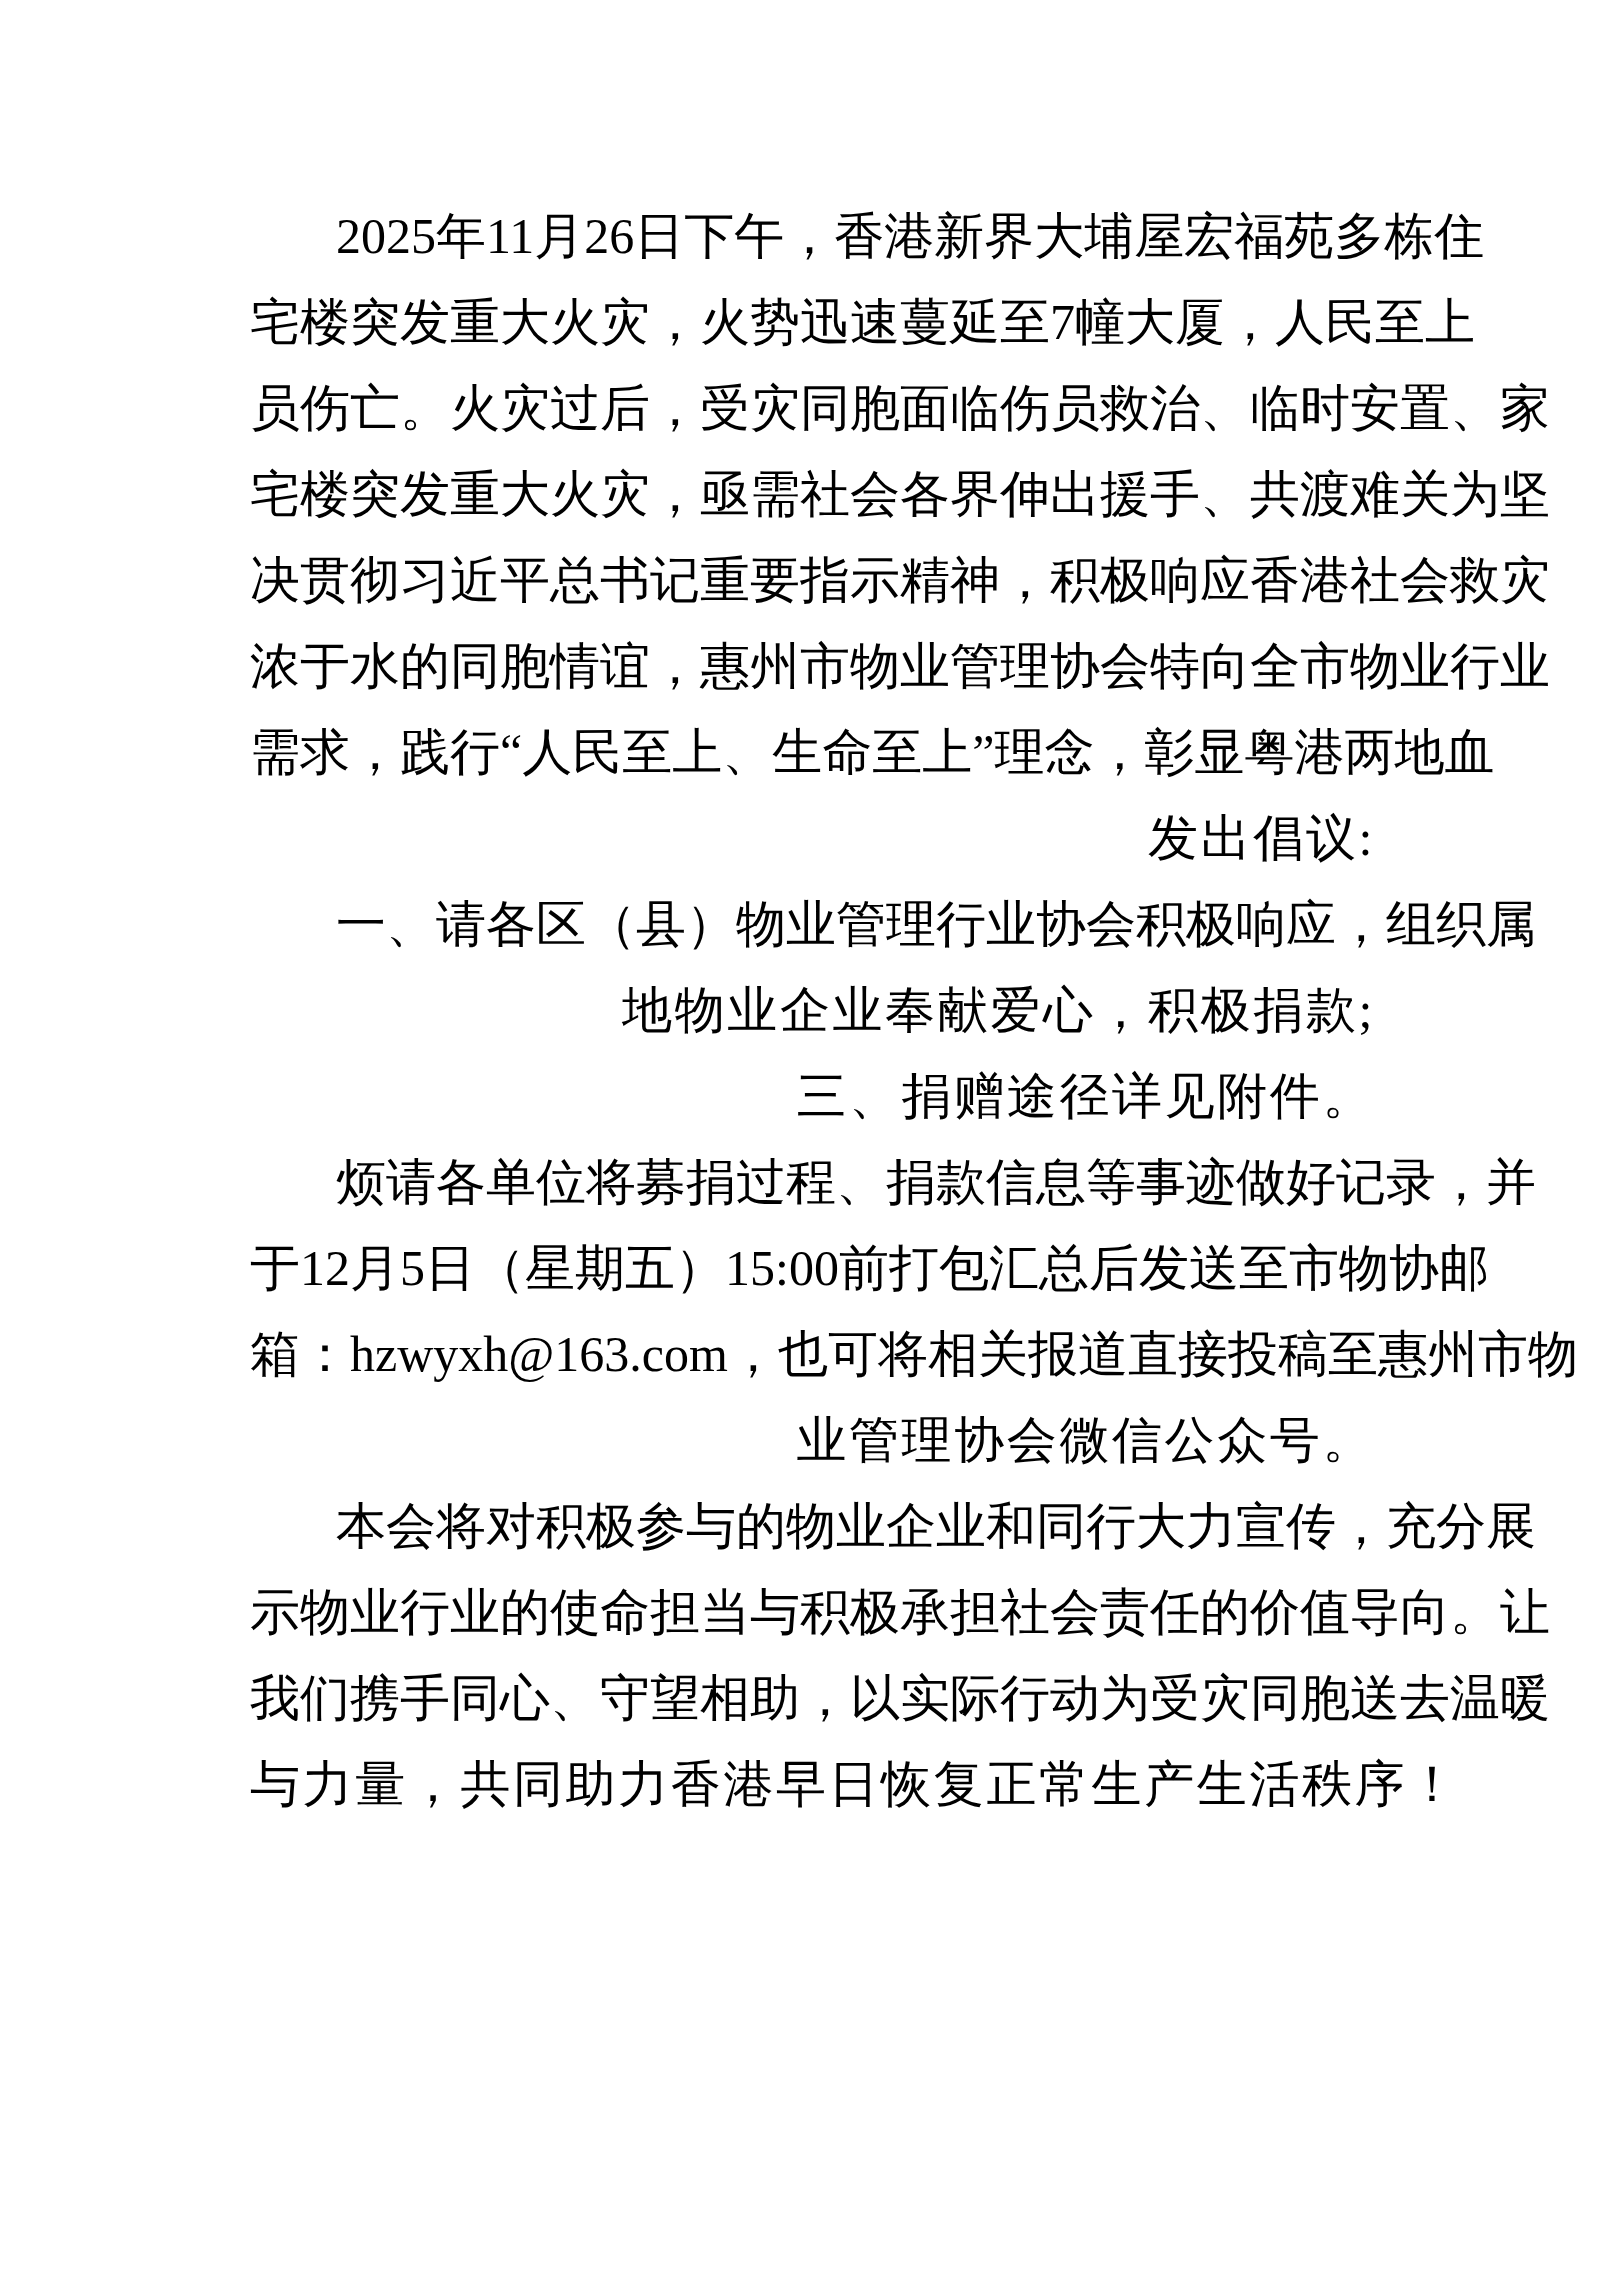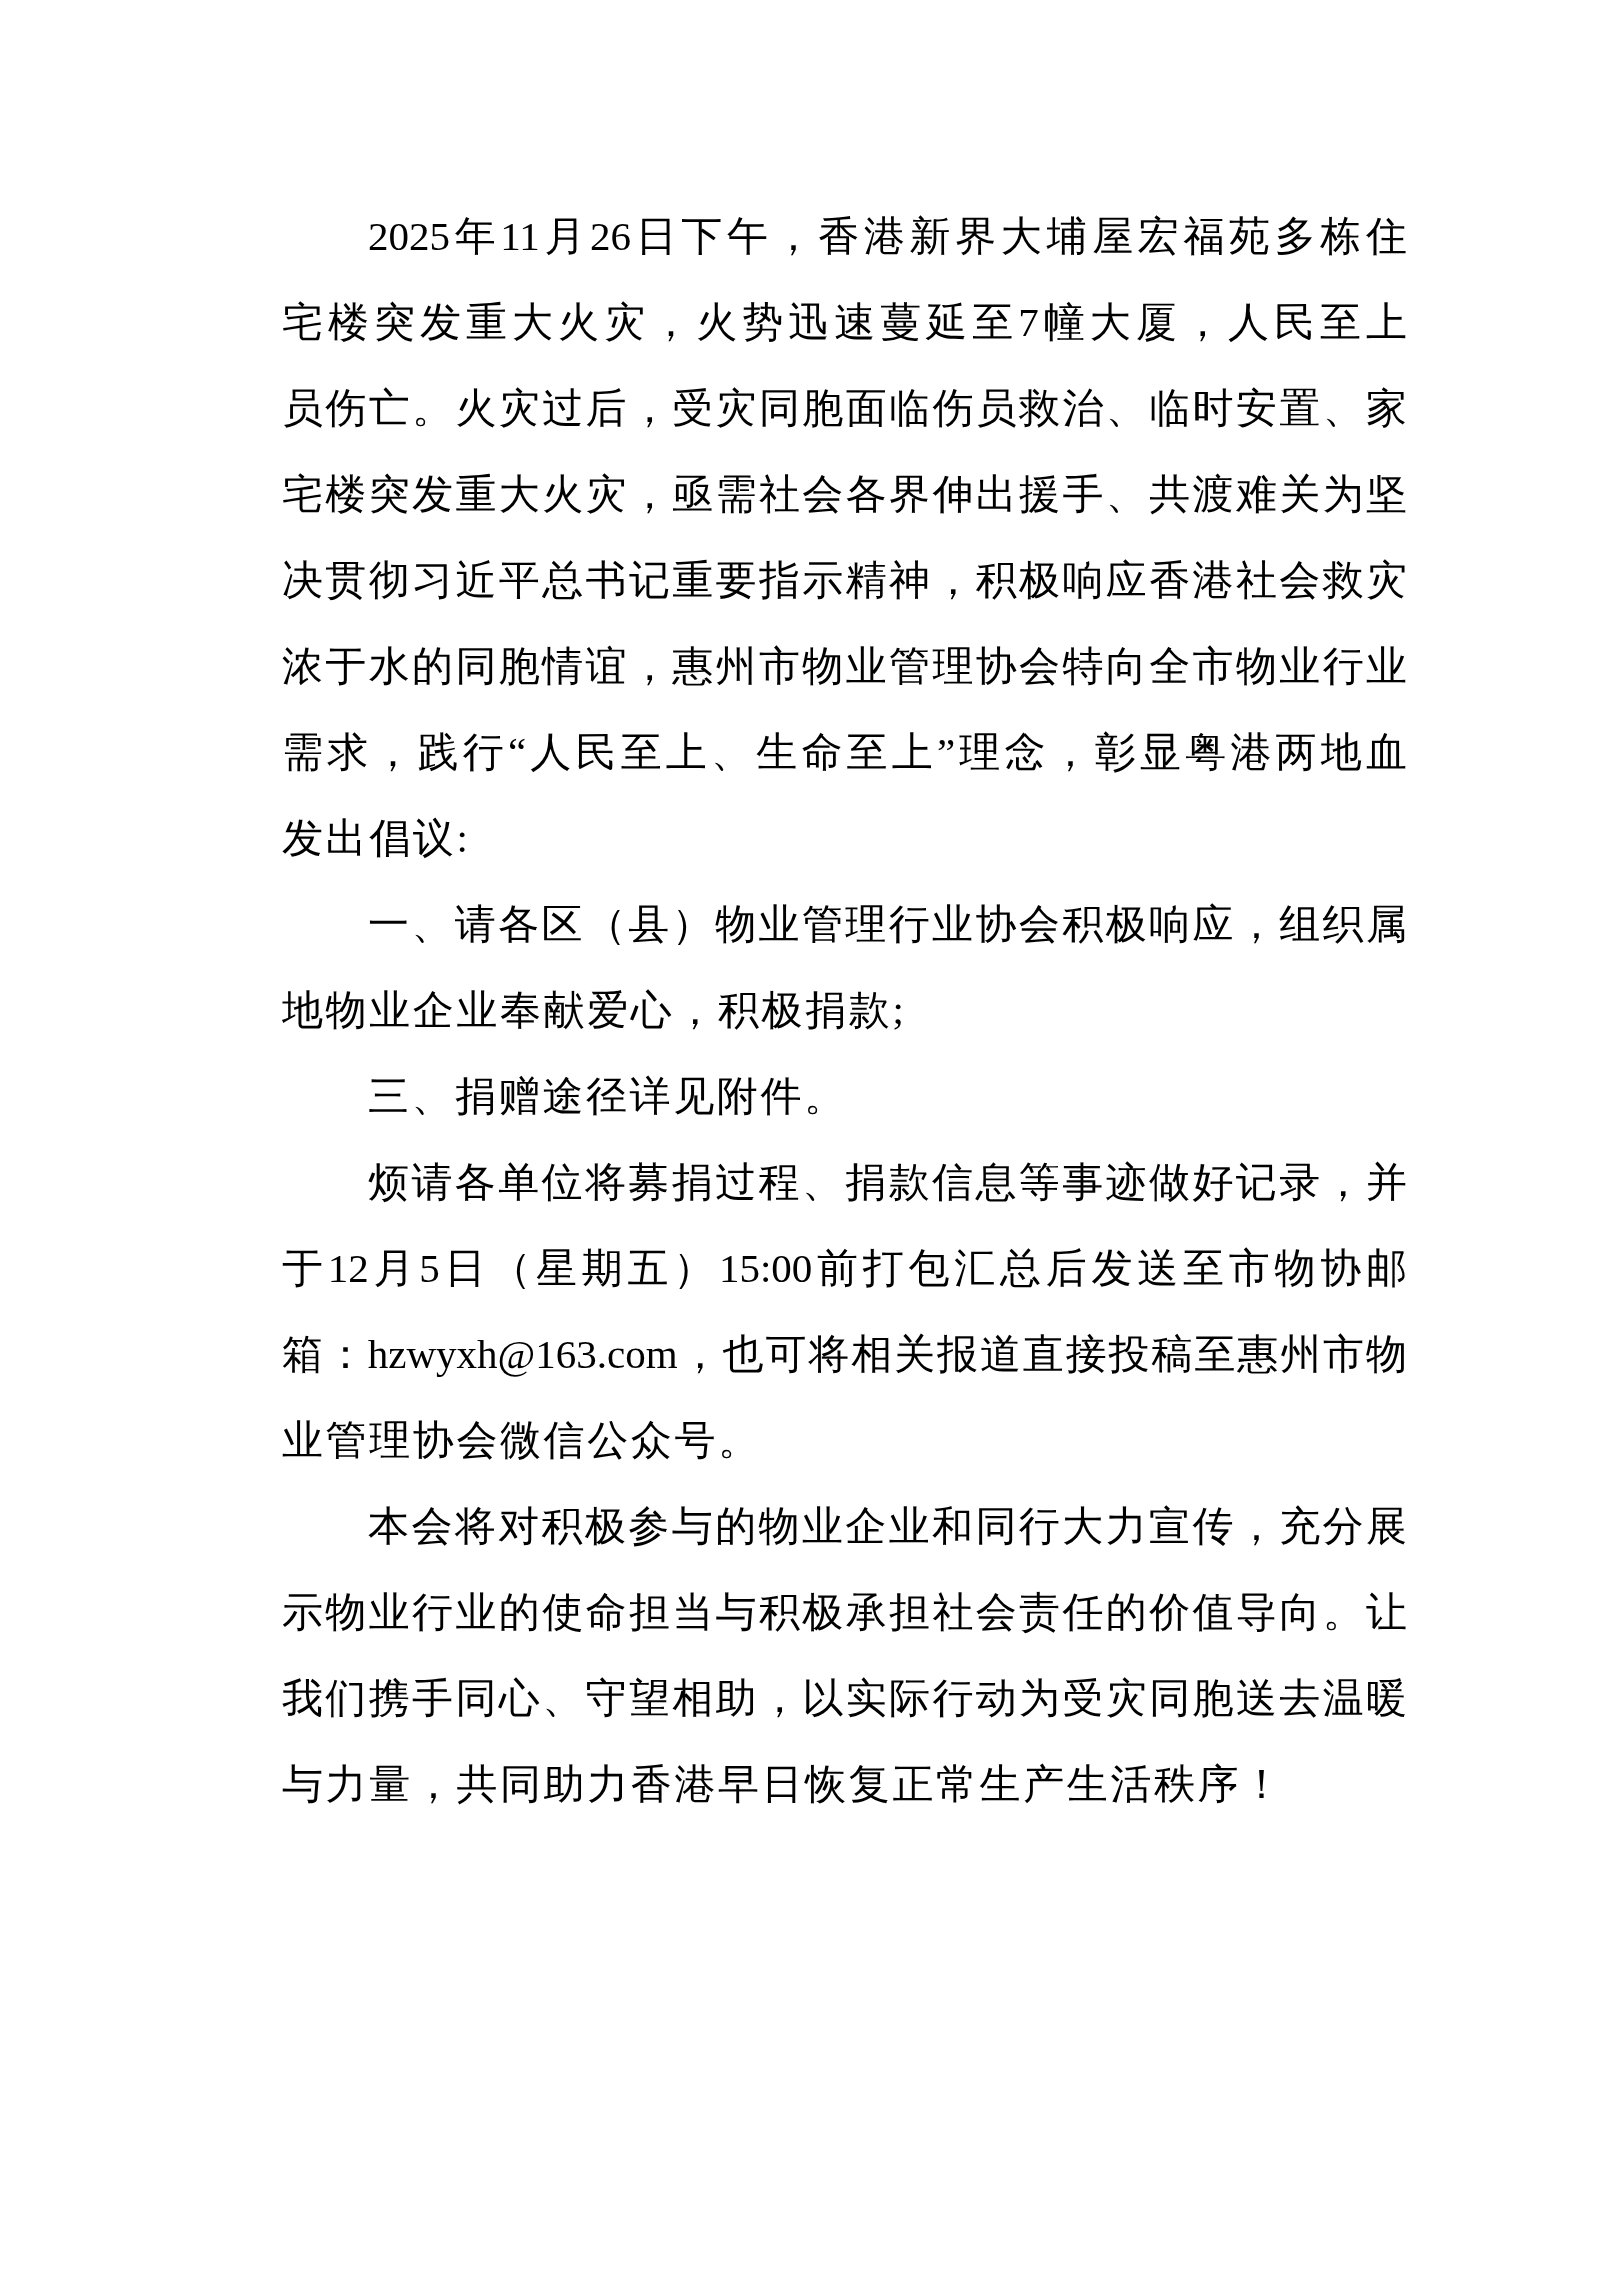--- a/index.html
+++ b/index.html
@@ -20,37 +20,36 @@
     width: 1623px;
     height: 2295px;
     background: #ffffff;
   }
   .body-text {
     position: absolute;
     left: 250px;
     top: 193px;
     width: 1125px;
     font-family: "Liberation Serif", "DejaVu Serif", serif;
-    font-size: 41px;
+    font-size: 50px;
     line-height: 86px;
     color: #000000;
-    margin-left: 32px;
   }
   .line {
     display: block;
     height: 86px;
     white-space: nowrap;
     overflow: visible;
   }
   .line.full {
     text-align: justify;
     text-align-last: justify;
   }
   .line.last {
-    text-align: left;
+    text-align: right;
     letter-spacing: 2.6px;
   }
   .line.indent {
     padding-left: 86px;
   }
 </style>
 </head>
 <body>
 
 <div class="page">

